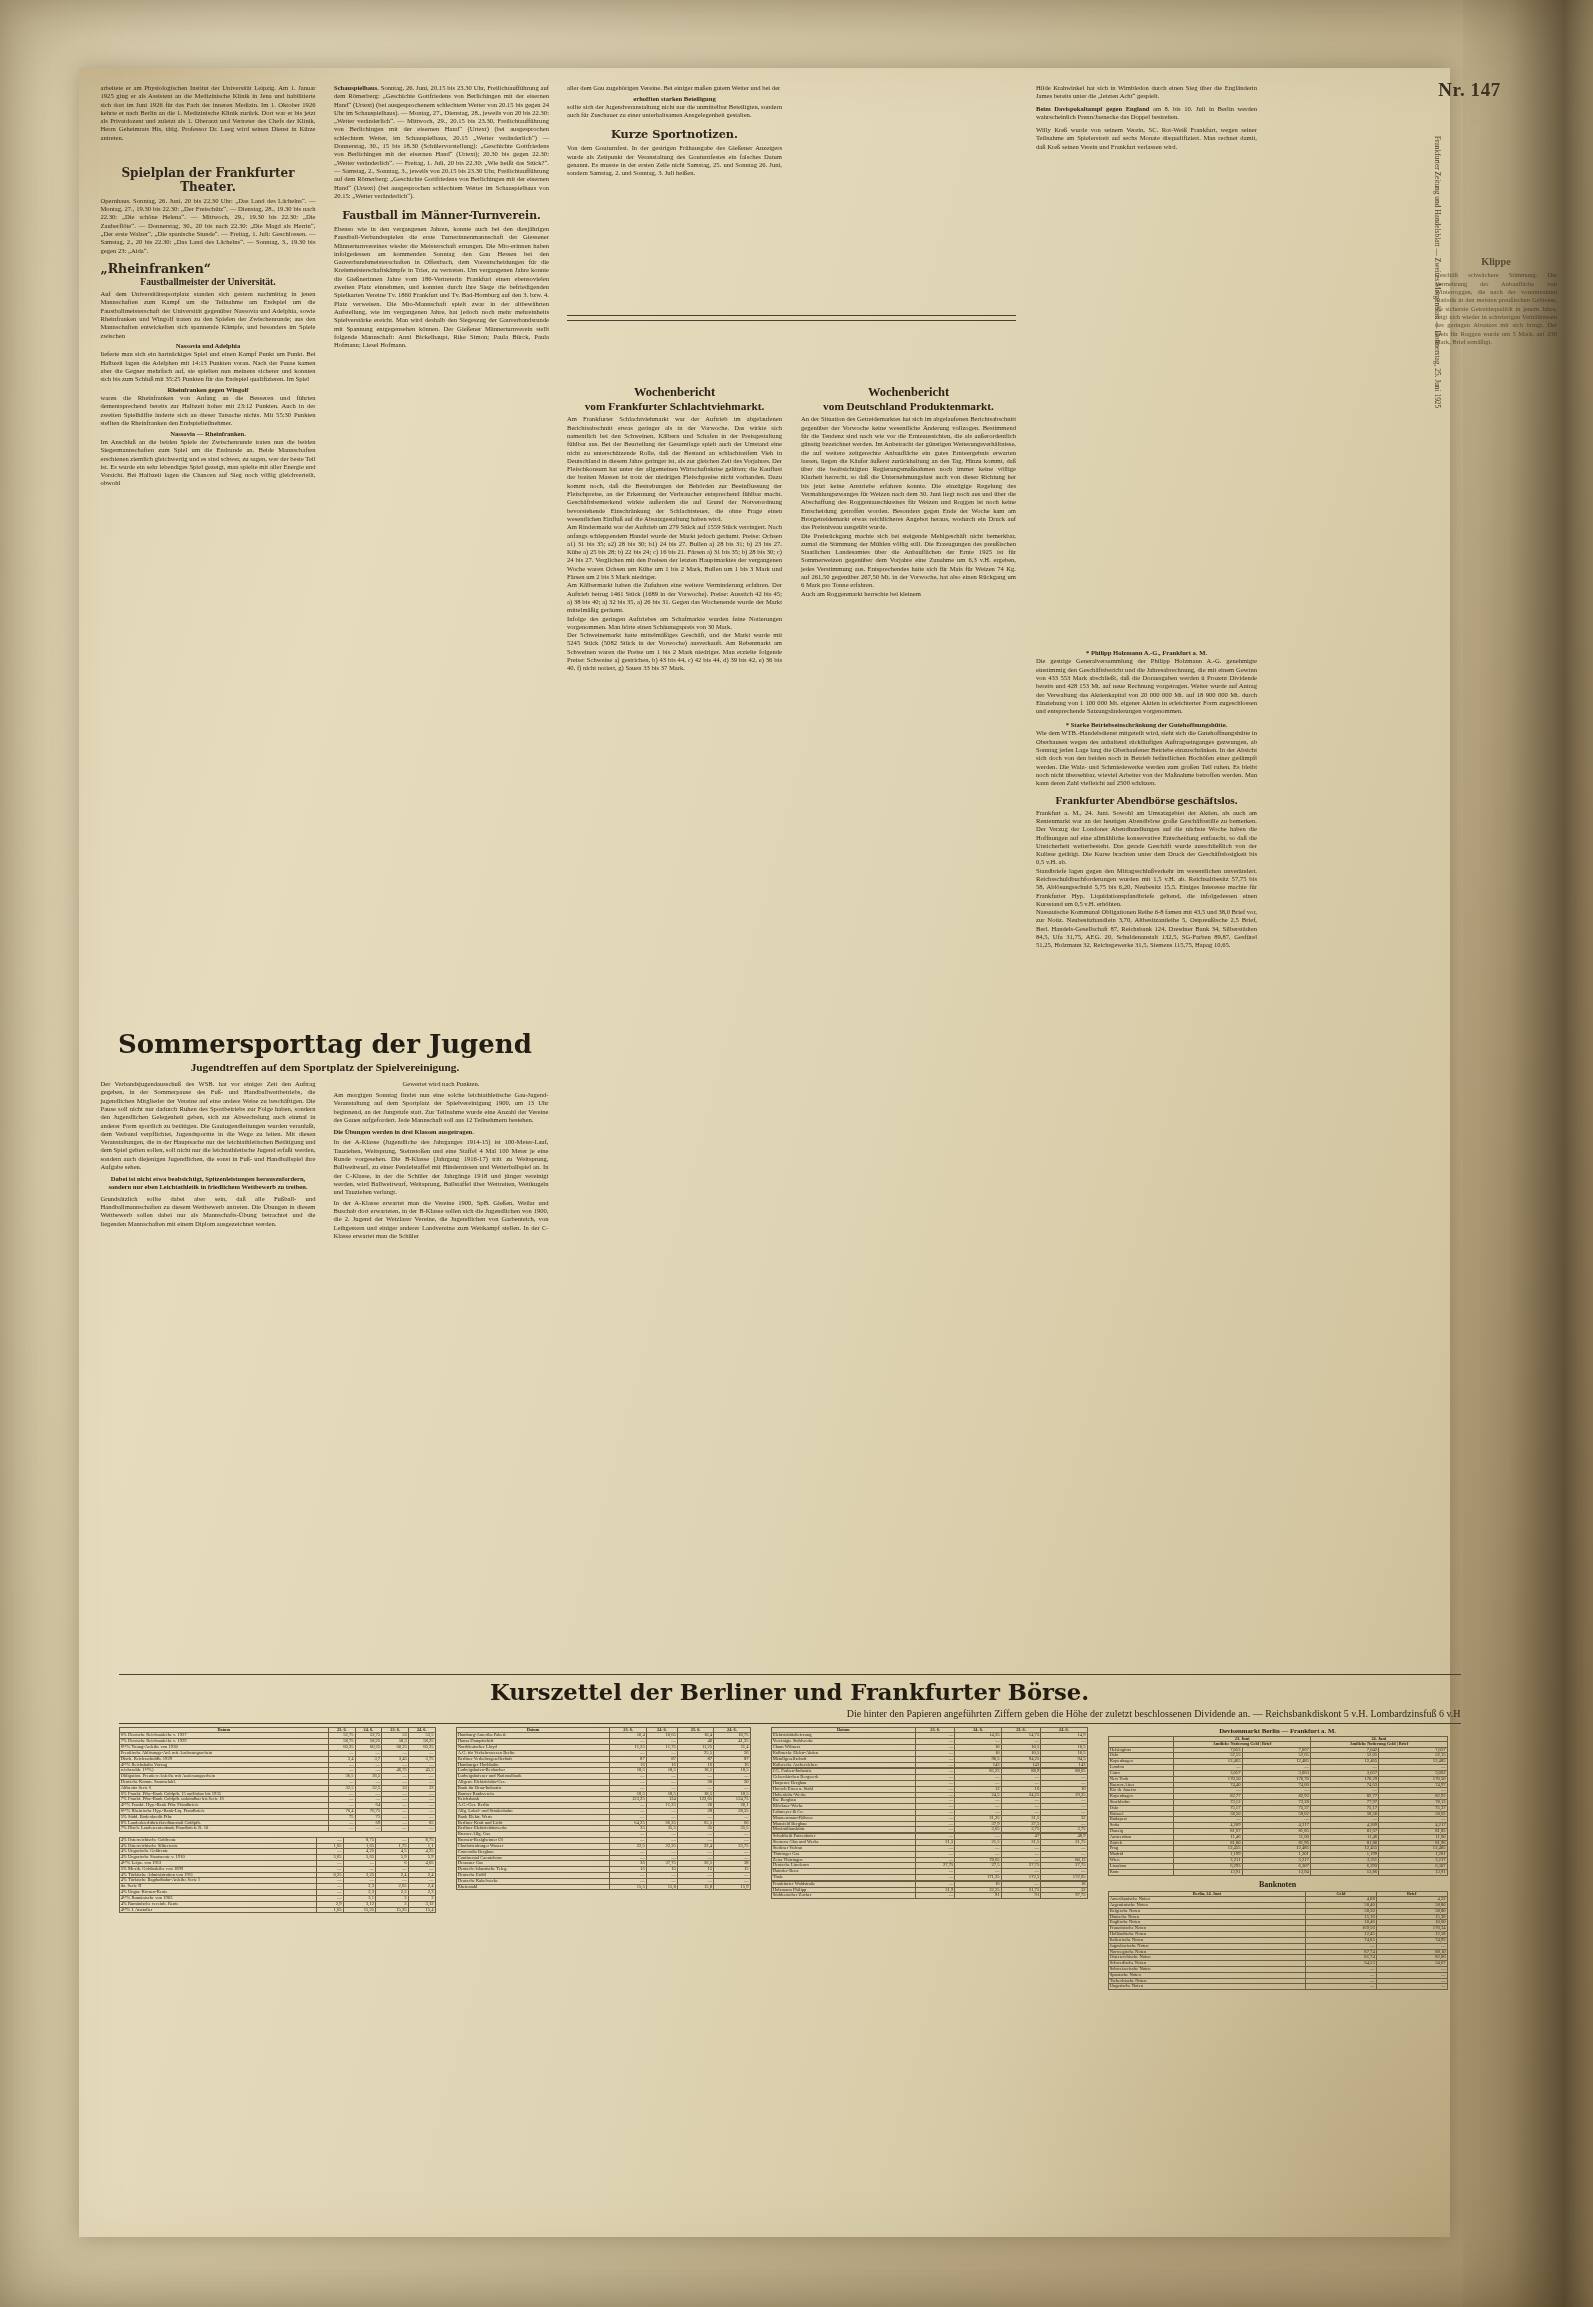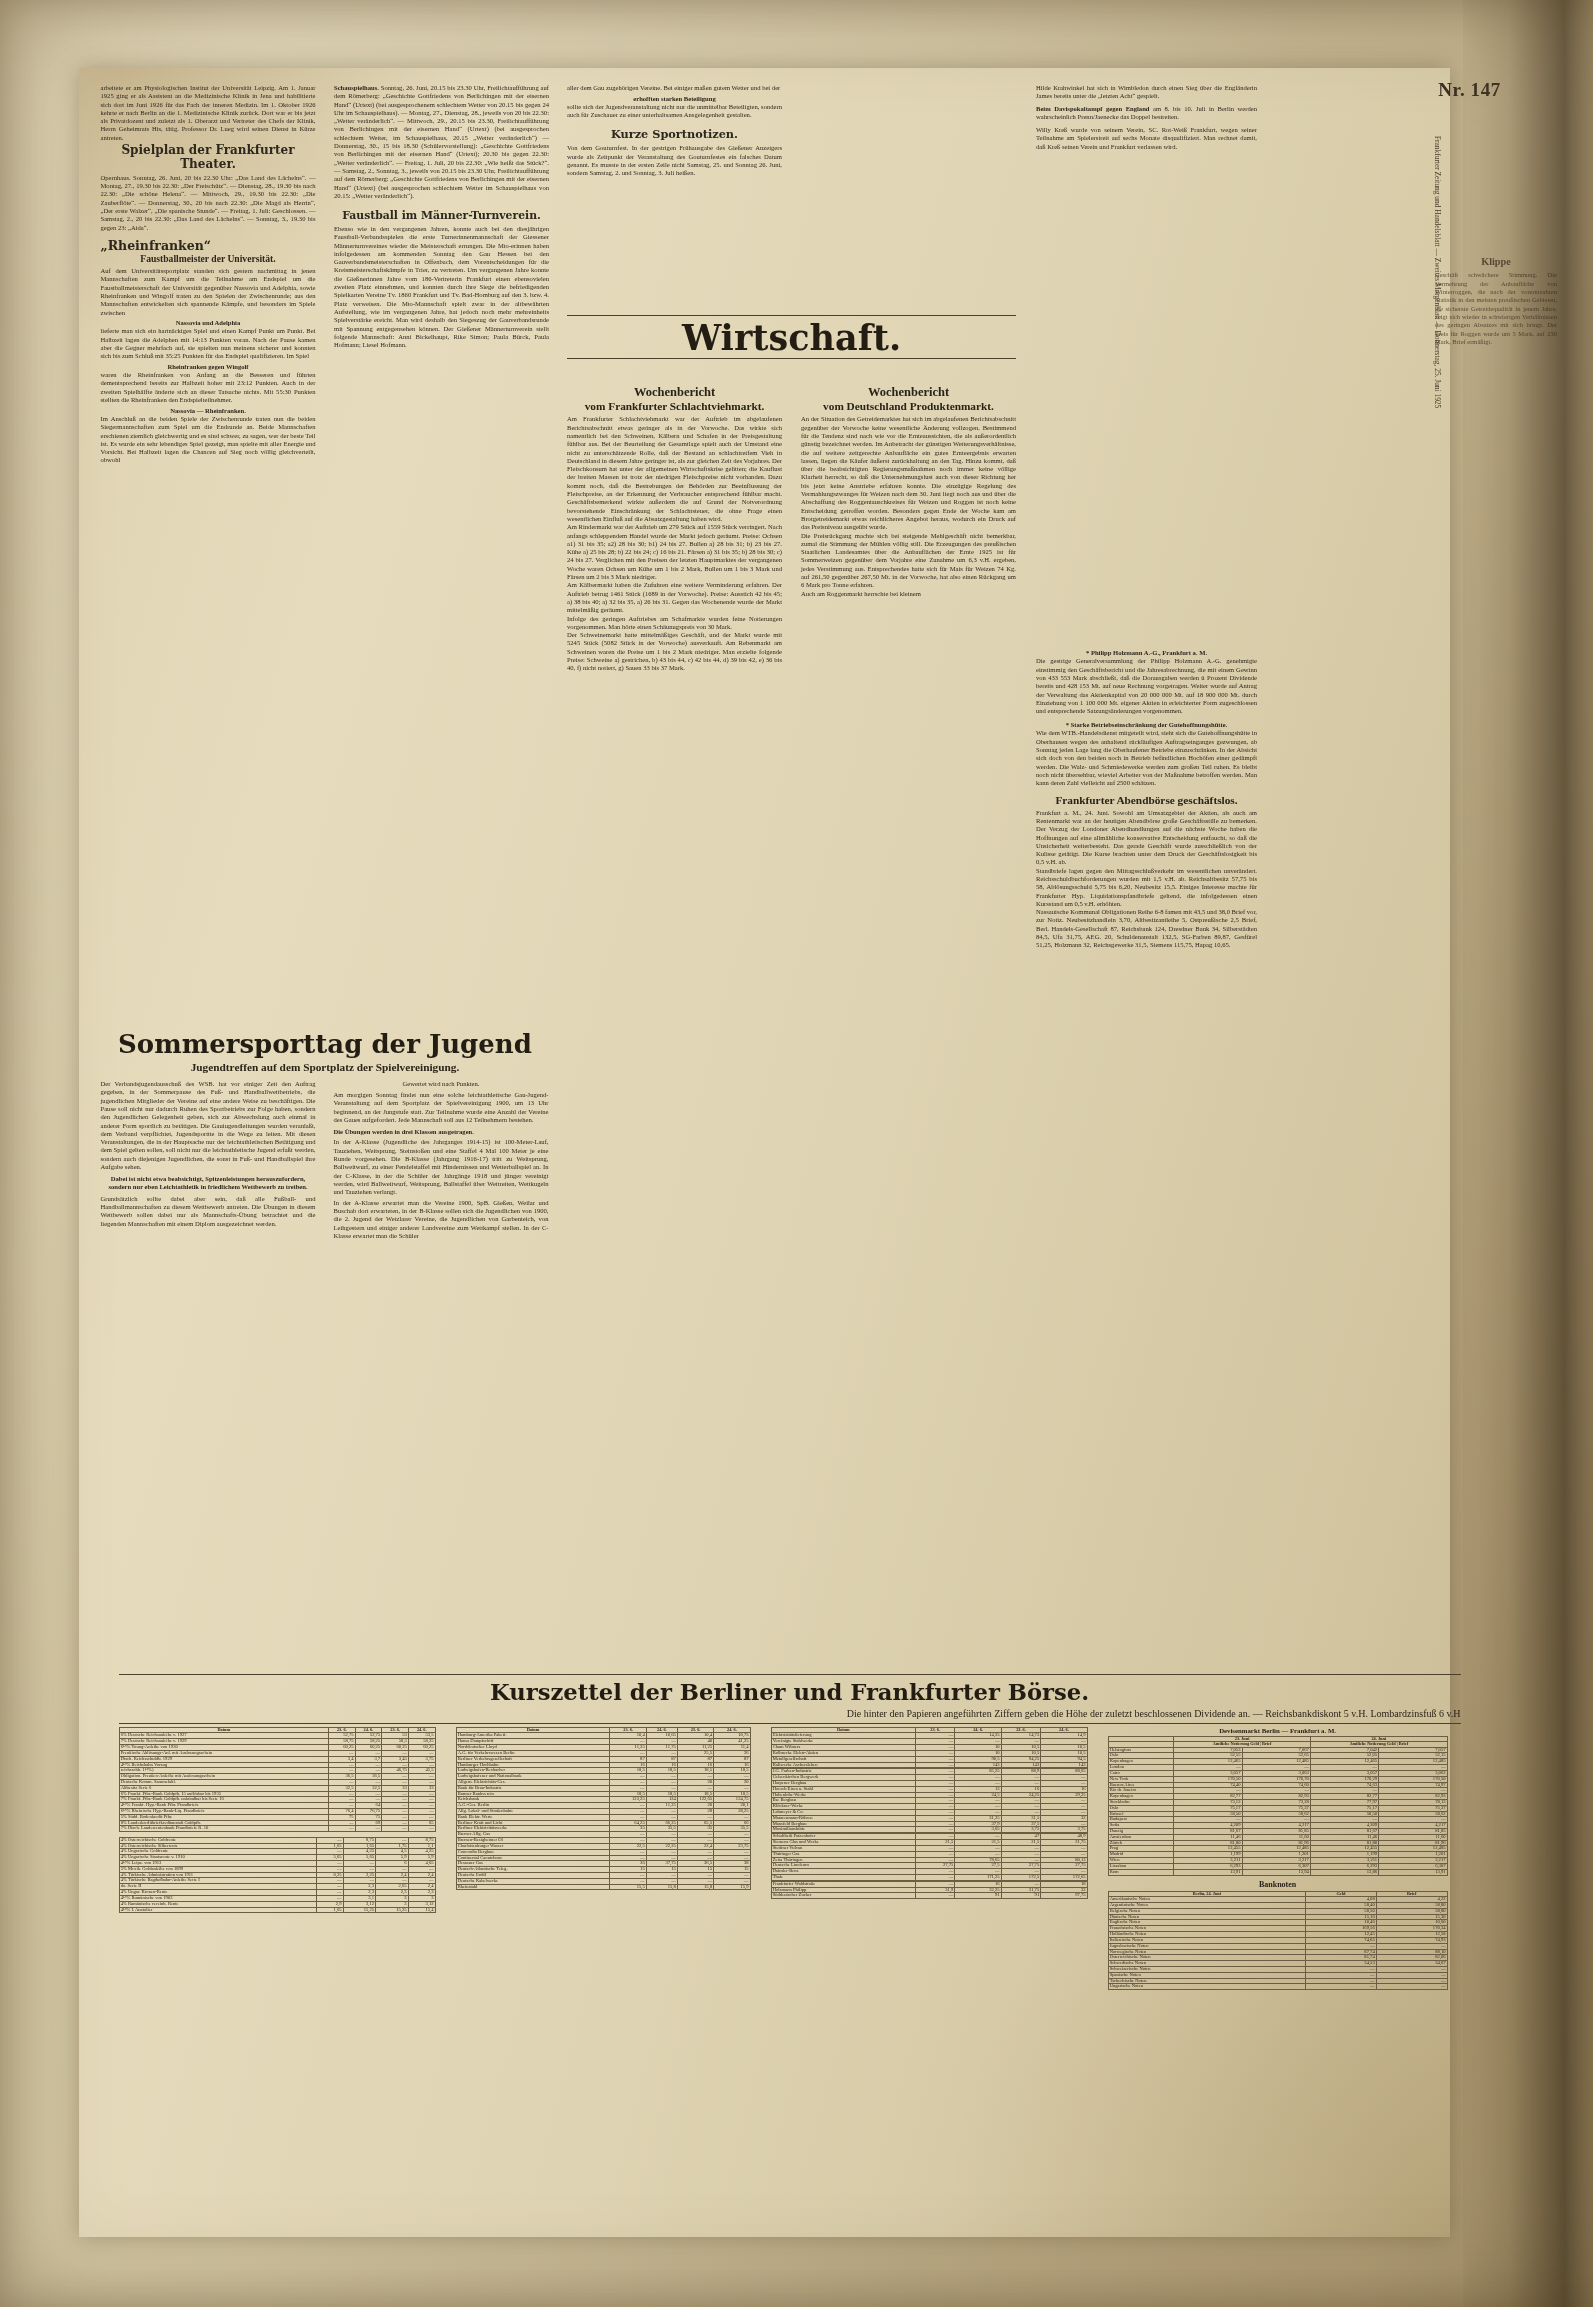--- a/index.html
+++ b/index.html
@@ -108,21 +108,21 @@
 
 <div id="page">
 
   <div id="sheet">
     <div id="stain1"></div>
     <div id="stain2"></div>
 
     <div class="col" style="left:21.5px;top:16px;width:215px;">
       <div class="txt">arbeitete er am Physiologischen Institut der Universität Leipzig. Am 1. Januar 1925 ging er als Assistent an die Medizinische Klinik in Jena und habilitierte sich dort im Juni 1926 für das Fach der inneren Medizin. Im 1. Oktober 1926 kehrte er nach Berlin an die 1. Medizinische Klinik zurück. Dort war er bis jetzt als Privatdozent und zuletzt als 1. Oberarzt und Vertreter des Chefs der Klinik, Herrn Geheimrats His, tätig. Professor Dr. Lueg wird seinen Dienst in Kürze antreten.</div>
 
-      <div style="margin-top:1px;">
+      <div style="margin-top:24px;">
         <div style="font-size:12px;font-weight:bold;text-align:center;font-family:'DejaVu Serif',serif;">Spielplan der Frankfurter Theater.</div>
         <div class="txt" style="margin-top:2.8px;">Opernhaus. Sonntag, 26. Juni, 20 bis 22.30 Uhr: „Das Land des Lächelns“. — Montag, 27., 19.30 bis 22.30: „Der Freischütz“. — Dienstag, 28., 19.30 bis nach 22.30: „Die schöne Helena“. — Mittwoch, 29., 19.30 bis 22.30: „Die Zauberflöte“. — Donnerstag, 30., 20 bis nach 22.30: „Die Magd als Herrin“, „Der erste Walzer“, „Die spanische Stunde“. — Freitag, 1. Juli: Geschlossen. — Samstag, 2., 20 bis 22.30: „Das Land des Lächelns“. — Sonntag, 3., 19.30 bis gegen 23: „Aida“.</div>
       </div>
 
 
       <div style="margin-top:5.7px;">
         <div style="font-size:12.5px;font-weight:bold;font-family:'DejaVu Serif',serif;">„Rheinfranken“</div>
         <div style="font-size:9.6px;font-weight:bold;text-align:center;">Faustballmeister der Universität.</div>
         <div class="txt" style="margin-top:3.4px;">Auf dem Universitätssportplatz standen sich gestern nachmittag in jenen Mannschaften zum Kampf um die Teilnahme am Endspiel um die Faustballmeisterschaft der Universität gegenüber Nassovia und Adelphia, sowie Rheinfranken und Wingolf traten zu den Spielen der Zwischenrunde; aus den Mannschaften entwickelten sich spannende Kämpfe, und besonders im Spiele zwischen</div>
         <div class="txt ctr b" style="margin-top:2.3px;">Nassovia und Adelphia</div>
@@ -171,21 +171,20 @@
       <div class="txt">sollte sich der Jugendveranstaltung nicht nur die unmittelbar Beteiligten, sondern auch für Zuschauer zu einer unterhaltsamen Ansgelegenheit gestalten.</div>
 
       <div style="margin-top:8px;">
         <div style="font-size:11.3px;font-weight:bold;text-align:center;font-family:'DejaVu Serif',serif;">Kurze Sportnotizen.</div>
         <div class="txt" style="margin-top:2.8px;">Von dem Gouturnfest. In der gestrigen Frühausgabe des Gießener Anzeigers wurde als Zeitpunkt der Veranstaltung des Gouturnfestes ein falsches Datum genannt. Es musste in der ersten Zeile nicht Samstag, 25. und Sonntag 26. Juni, sondern Samstag, 2. und Sonntag, 3. Juli heißen.</div>
       </div>
     </div>
 
     <div class="col" style="left:488px;top:244px;width:449px;">
       <div class="rule"></div>
-      <div class="big-title" style="font-size:35px;font-style:normal;">Wirtschaft.</div>
       <div class="rule"></div>
     </div>
 
     <div class="col" style="left:488px;top:317px;width:215px;">
       <div class="sec-title-sm" style="font-size:12.5px;">Wochenbericht</div>
       <div class="sec-title-sm" style="font-size:11.3px;margin-bottom:3.4px;">vom Frankfurter Schlachtviehmarkt.</div>
       <div class="txt">Am Frankfurter Schlachtviehmarkt war der Auftrieb im abgelaufenen Berichtsabschnitt etwas geringer als in der Vorwoche. Das wirkte sich namentlich bei den Schweinen, Kälbern und Schafen in der Preisgestaltung fühlbar aus. Bei der Beurteilung der Gesamtlage spielt auch der Umstand eine nicht zu unterschätzende Rolle, daß der Bestand an schlachtreifem Vieh in Deutschland in diesem Jahre geringer ist, als zur gleichen Zeit des Vorjahres. Der Fleischkonsum hat unter der allgemeinen Wirtschaftskrise gelitten; die Kauflust der breiten Massen ist trotz der niedrigen Fleischpreise nicht vorhanden. Dazu kommt noch, daß die Bestrebungen der Behörden zur Beeinflussung der Fleischpreise, an der Erkennung der Verbraucher entsprechend fühlbar macht. Geschäftsbemerkend wirkte außerdem die auf Grund der Notverordnung bevorstehende Einschränkung der Schlachtsteuer, die ohne Frage einen wesentlichen Einfluß auf die Absatzgestaltung haben wird.</div>
       <div class="txt">Am Rindermarkt war der Auftrieb um 279 Stück auf 1559 Stück verringert. Nach anfangs schleppendem Handel wurde der Markt jedoch geräumt. Preise: Ochsen a1) 31 bis 35; a2) 28 bis 30; b1) 24 bis 27. Bullen a) 28 bis 31; b) 23 bis 27. Kühe a) 25 bis 28; b) 22 bis 24; c) 16 bis 21. Färsen a) 31 bis 35; b) 28 bis 30; c) 24 bis 27. Verglichen mit den Preisen der letzten Hauptmarktes der vergangenen Woche waren Ochsen um Kühe um 1 bis 2 Mark, Bullen um 1 bis 3 Mark und Färsen um 2 bis 3 Mark niedriger.</div>
       <div class="txt">Am Kälbermarkt haben die Zufuhren eine weitere Verminderung erfahren. Der Auftrieb betrug 1461 Stück (1689 in der Vorwoche). Preise: Ausstich 42 bis 45; a) 38 bis 40; a) 32 bis 35, a) 26 bis 31. Gegen das Wochenende wurde der Markt mittelmäßig geräumt.</div>
       <div class="txt">Infolge des geringen Auftriebes am Schafmarkte wurden feine Notierungen vorgenommen. Man hörte einen Schäunugspreis von 30 Mark.</div>

